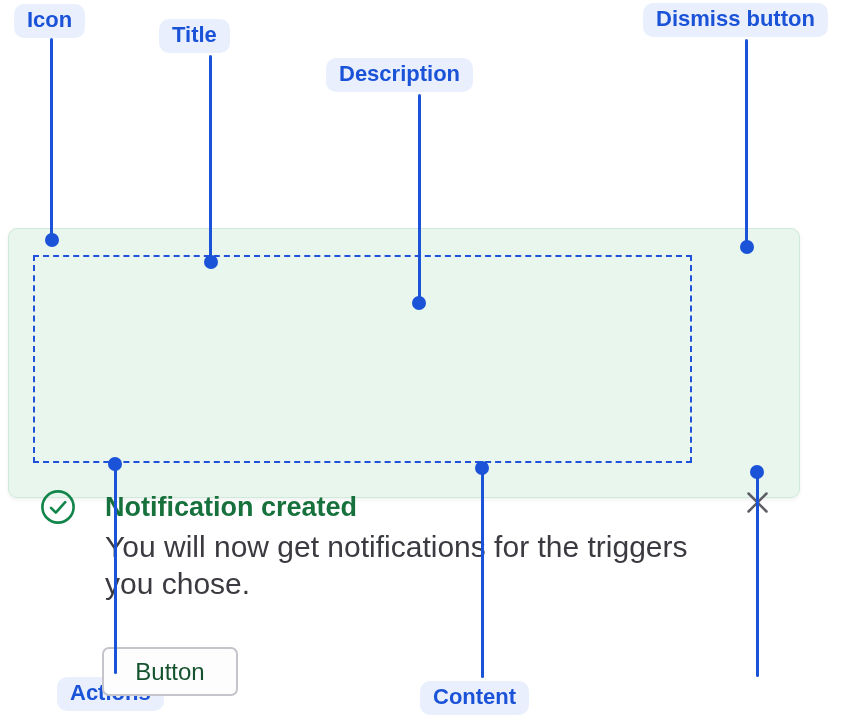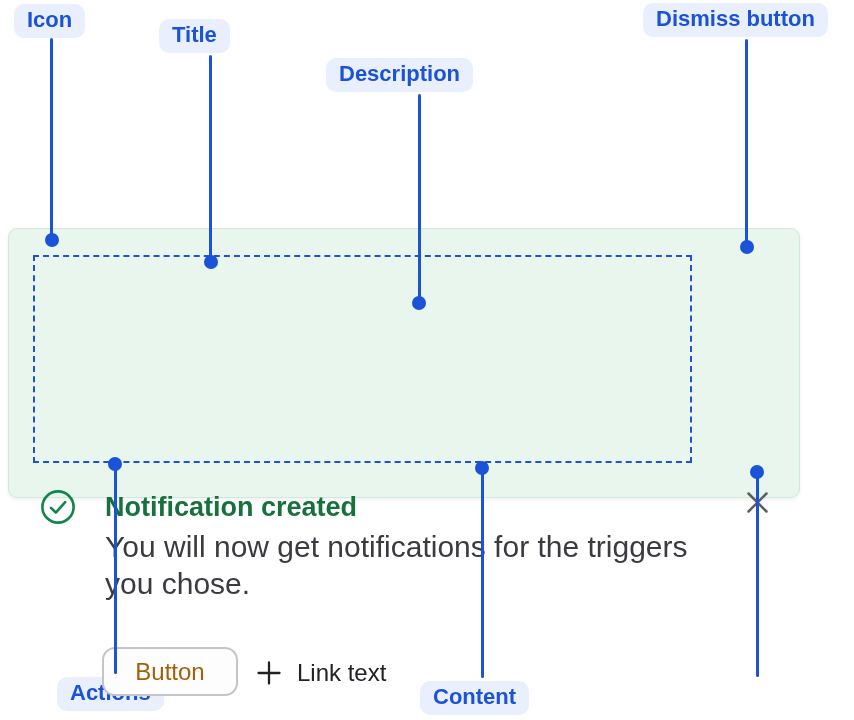--- a/index.html
+++ b/index.html
@@ -61,23 +61,23 @@
     position:absolute; left:96px; top:262px; z-index:10;
     font-size:27px; font-weight:700; color:#17713c; line-height:32px;
   }
   .flag-description {
     position:absolute; left:96px; top:299px; width:604px; z-index:10;
     font-size:30px; font-weight:400; color:#3a3a41; line-height:37px;
     white-space:pre-line;
   }
   .flag-button {
     position:absolute; left:93px; top:418px; width:136px; height:49px; z-index:10;
-    background:#fdfdfe; border:2px solid #c4c4ca; border-radius:13px;
+    background:#fdfdfe; border:2px solid #c4c4ca; border-radius:7px;
     font-family:"Liberation Sans", sans-serif;
-    font-size:24px; color:#a16207; display:flex; align-items:center; justify-content:center;
+    font-size:24px; color:#14532d; display:flex; align-items:center; justify-content:center;
     cursor:pointer;
   }
   .flag-link {
     position:absolute; left:246px; top:430px; z-index:10;
     display:flex; align-items:center; gap:14px;
     font-size:24px; color:#212127; cursor:pointer;
   }
   .flag-dismiss {
     position:absolute; left:735px; top:260px; width:26px; height:26px; z-index:10;
     display:flex; align-items:center; justify-content:center; cursor:pointer;
@@ -121,28 +121,20 @@
       </svg>
     </span>
 
     <div class="flag-title">Notification created</div>
 
     <div class="flag-description">You will now get notifications for the triggers
 you chose.</div>
 
     <button class="flag-button">Button</button>
 
-    <span class="flag-link">
-      <span style="display:inline-flex;">
-        <svg width="28" height="28" viewBox="0 0 28 28" fill="none">
-          <path d="M14 3.5 V24.5 M3.5 14 H24.5" stroke="#212127" stroke-width="2.3" stroke-linecap="round"></path>
-        </svg>
-      </span>
-      <span>Link text</span>
-    </span>
 
     <button class="flag-dismiss">
       <span style="display:inline-flex;">
         <svg width="23" height="23" viewBox="0 0 23 23" fill="none">
           <path d="M2.5 2.5 L20.5 20.5 M20.5 2.5 L2.5 20.5" stroke="#5e5d66" stroke-width="2.5" stroke-linecap="round"></path>
         </svg>
       </span>
     </button>
   </div>
 

